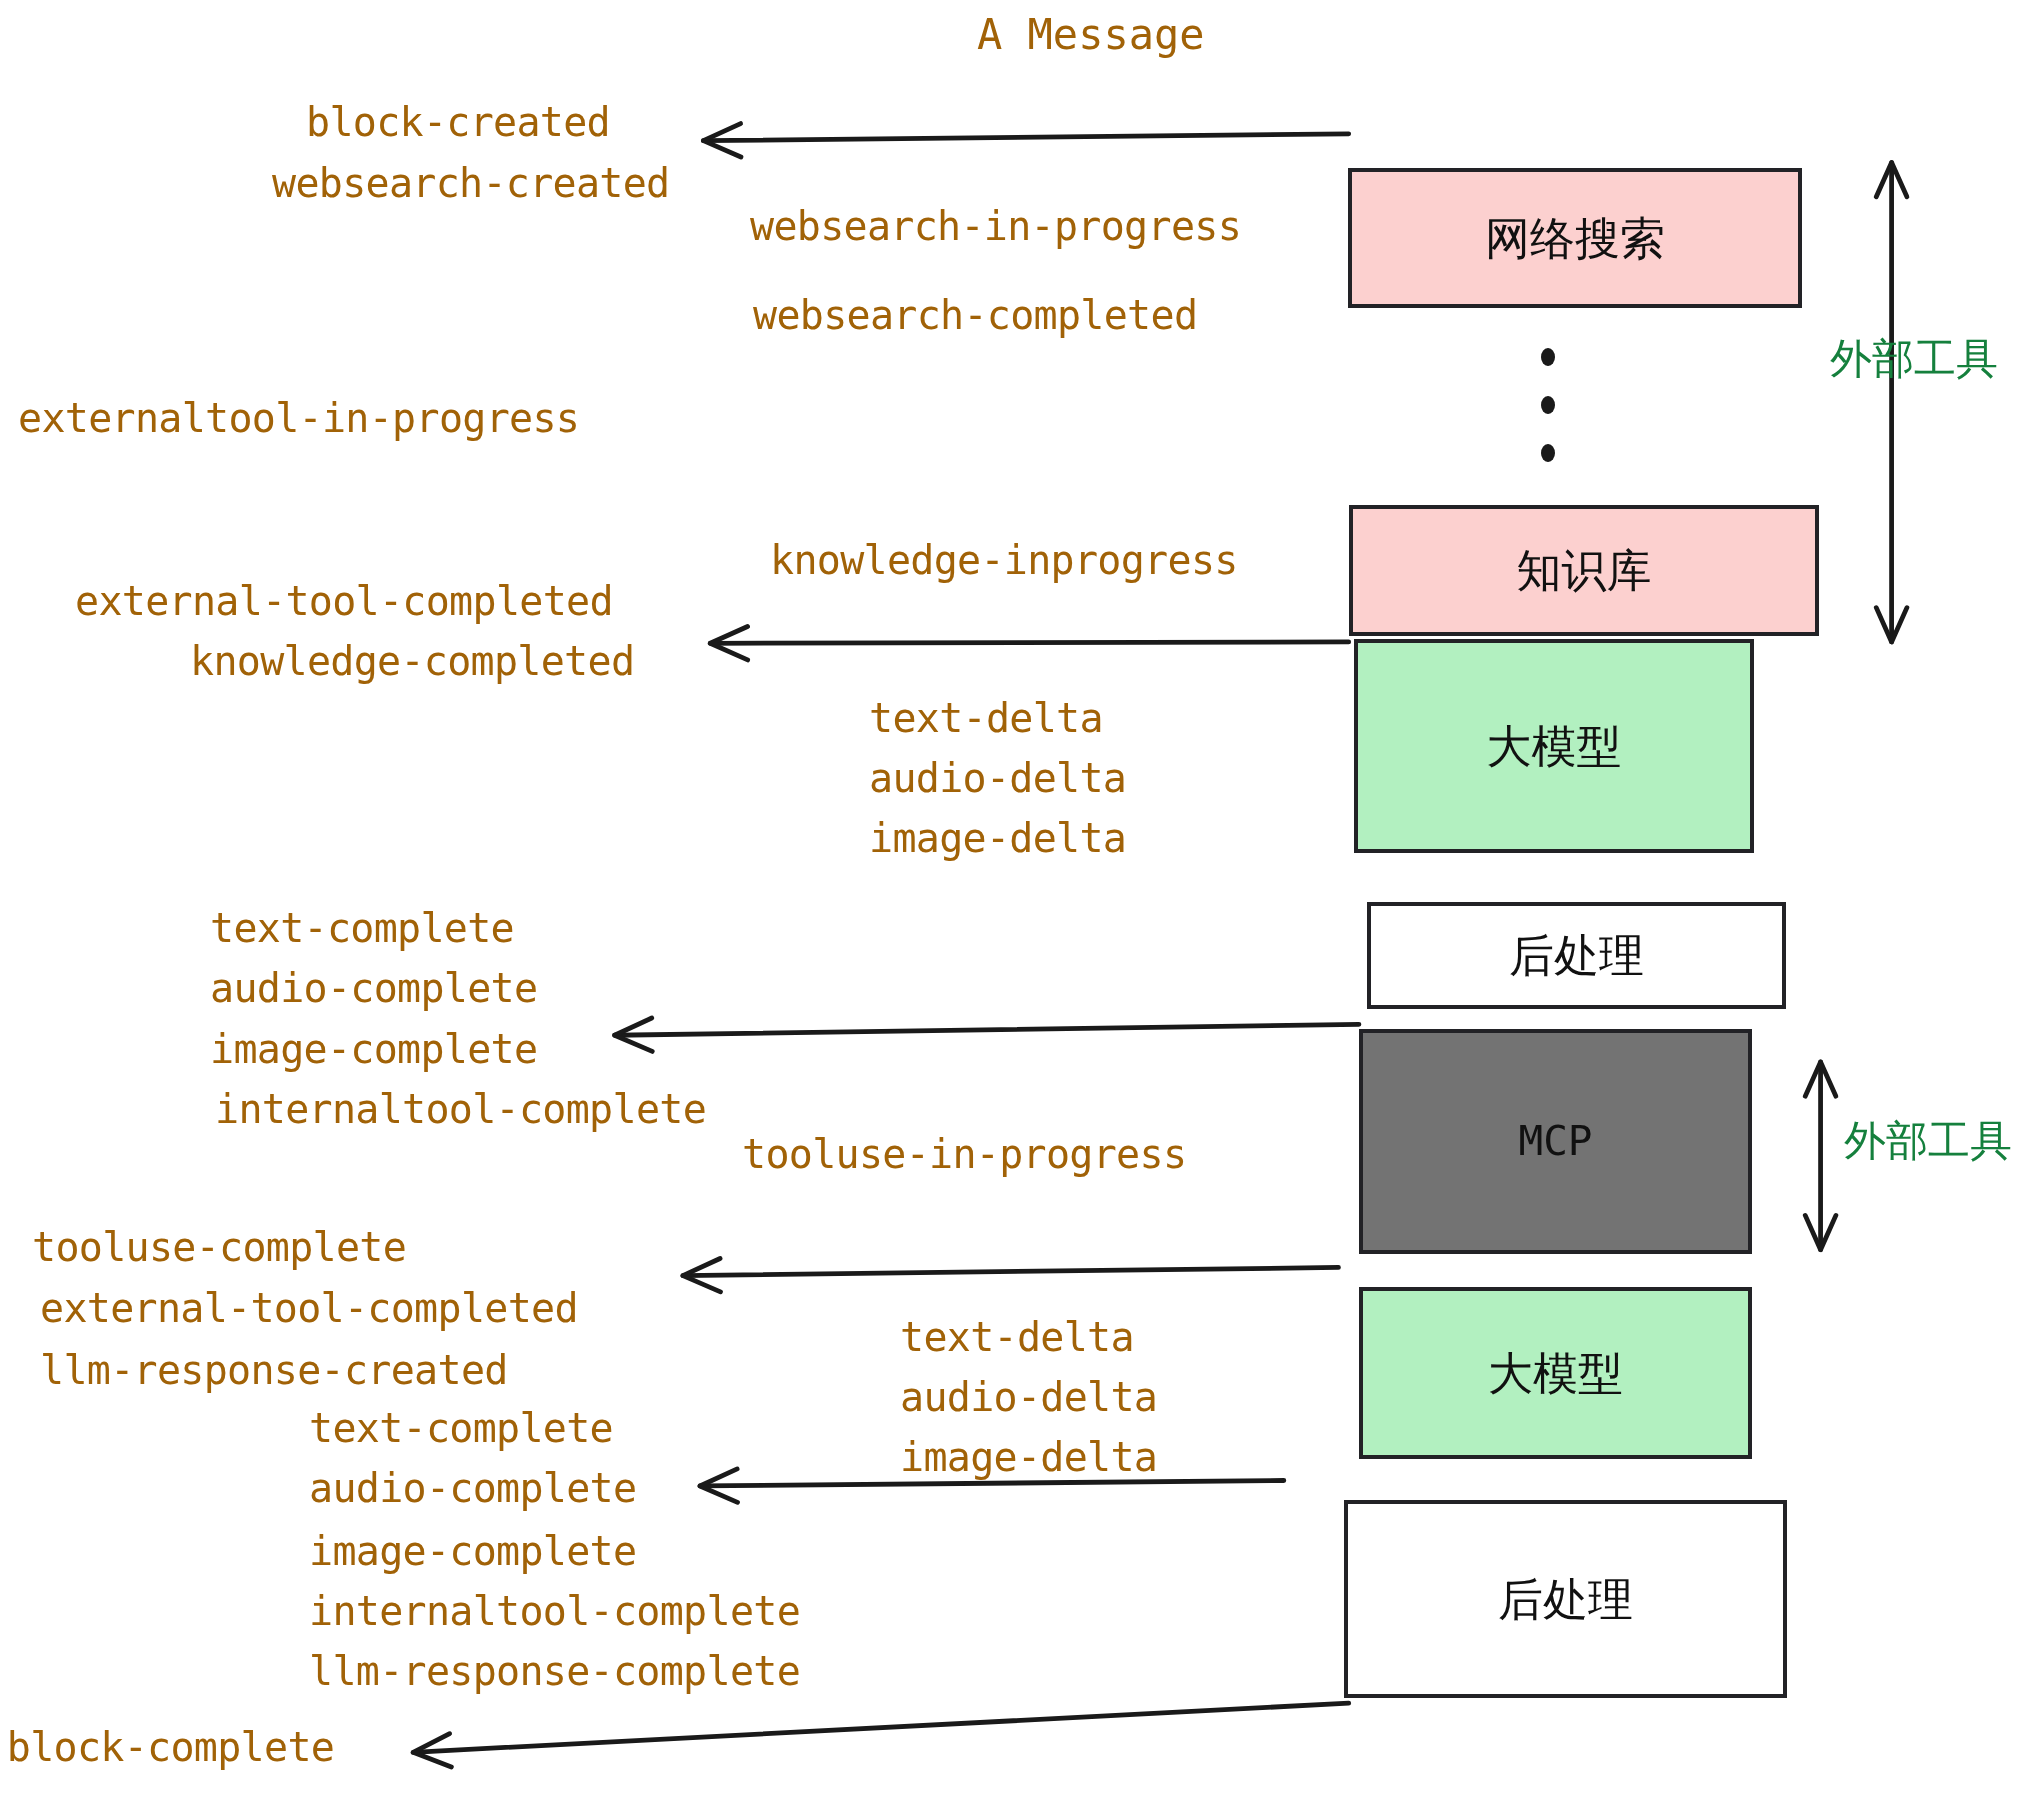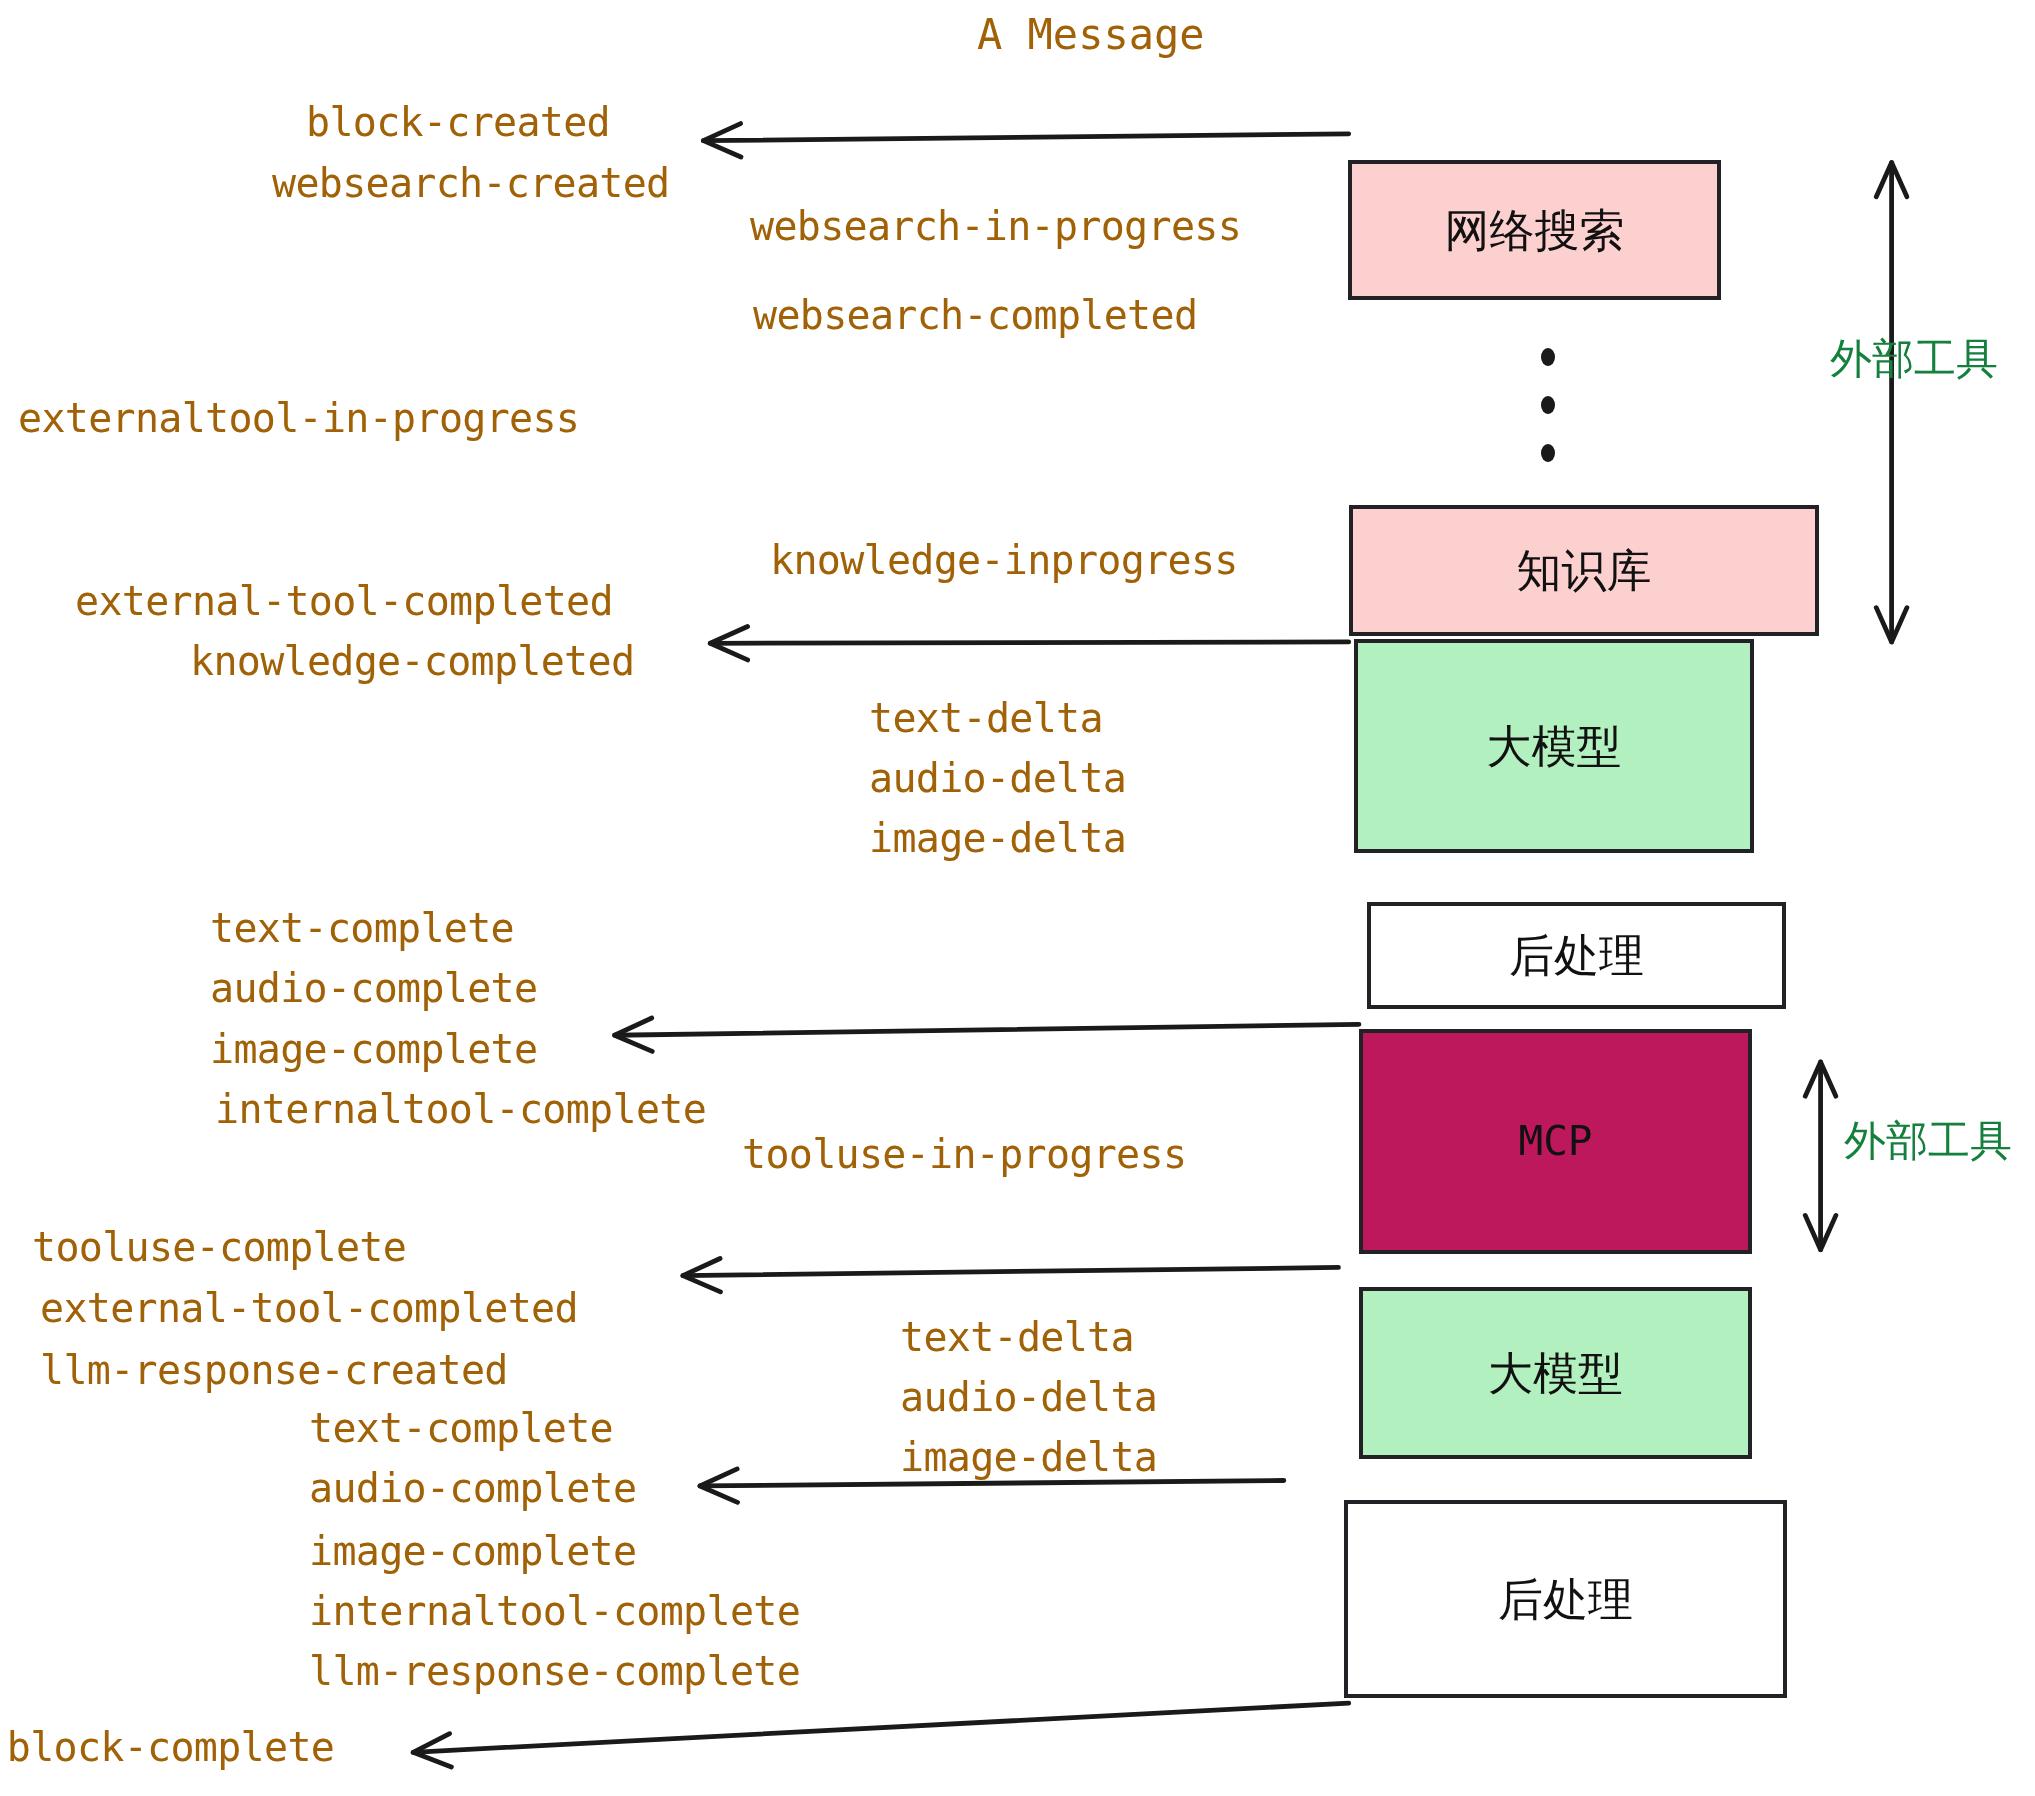--- a/index.html
+++ b/index.html
@@ -48,33 +48,33 @@
         <line x1="2770" y1="238" x2="2770" y2="940"></line>
         <path d="M2747.5731750817235,288.21989171717695 L2770,238 L2792.4268249182765,288.21989171717695"></path>
         <path d="M2792.4268249182765,889.780108282823 L2770,940 L2747.5731750817235,889.780108282823"></path>
         <line x1="2666" y1="1555" x2="2666" y2="1830"></line>
         <path d="M2643.5731750817235,1605.219891717177 L2666,1555 L2688.4268249182765,1605.219891717177"></path>
         <path d="M2688.4268249182765,1779.780108282823 L2666,1830 L2643.5731750817235,1779.780108282823"></path>
       </g>
   </svg>
 
   <div id="boxes-layer">
-      <div class="box" style="left: 1348px; top: 160px; width: 373px; height: 140px; background: rgb(252, 208, 207);">
+      <div class="box" style="left: 1348px; top: 168px; width: 454px; height: 140px; background: rgb(252, 208, 207);">
         <span>网络搜索</span>
       </div>
       <div class="box" style="left: 1349px; top: 505px; width: 470px; height: 131px; background: rgb(252, 208, 207); justify-content: center;">
         <span>知识库</span>
       </div>
       <div class="box" style="left: 1354px; top: 639px; width: 400px; height: 214px; background: rgb(178, 240, 192);">
         <span>大模型</span>
       </div>
       <div class="box" style="left: 1367px; top: 902px; width: 419px; height: 107px; background: rgb(255, 255, 255);">
         <span>后处理</span>
       </div>
-      <div class="box mcp" style="left: 1359px; top: 1029px; width: 393px; height: 225px; background: #be185d;">
+      <div class="box mcp" style="left: 1359px; top: 1029px; width: 393px; height: 225px; background: #737373;">
         <span>MCP</span>
       </div>
       <div class="box" style="left: 1359px; top: 1287px; width: 393px; height: 172px; background: rgb(178, 240, 192);">
         <span>大模型</span>
       </div>
       <div class="box" style="left: 1344px; top: 1500px; width: 443px; height: 198px; background: rgb(255, 255, 255);">
         <span>后处理</span>
       </div>
     </div>
   <div id="labels-layer">

